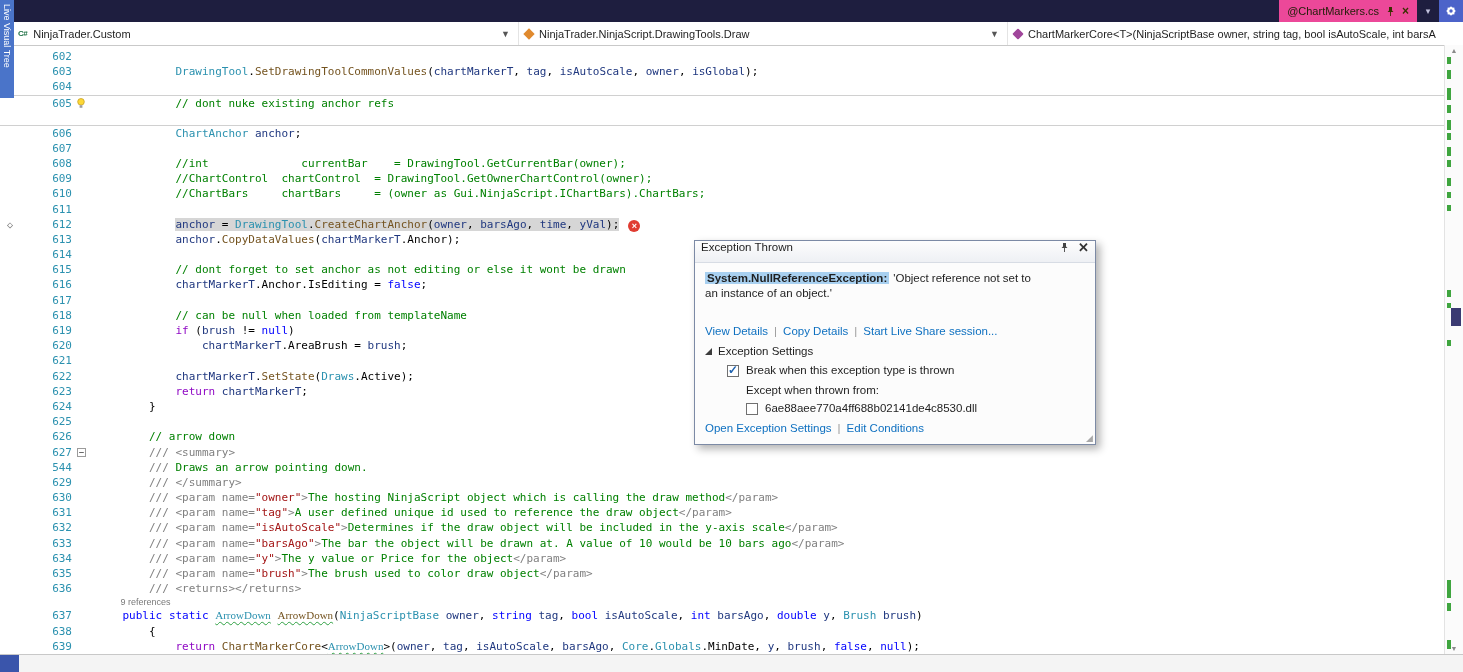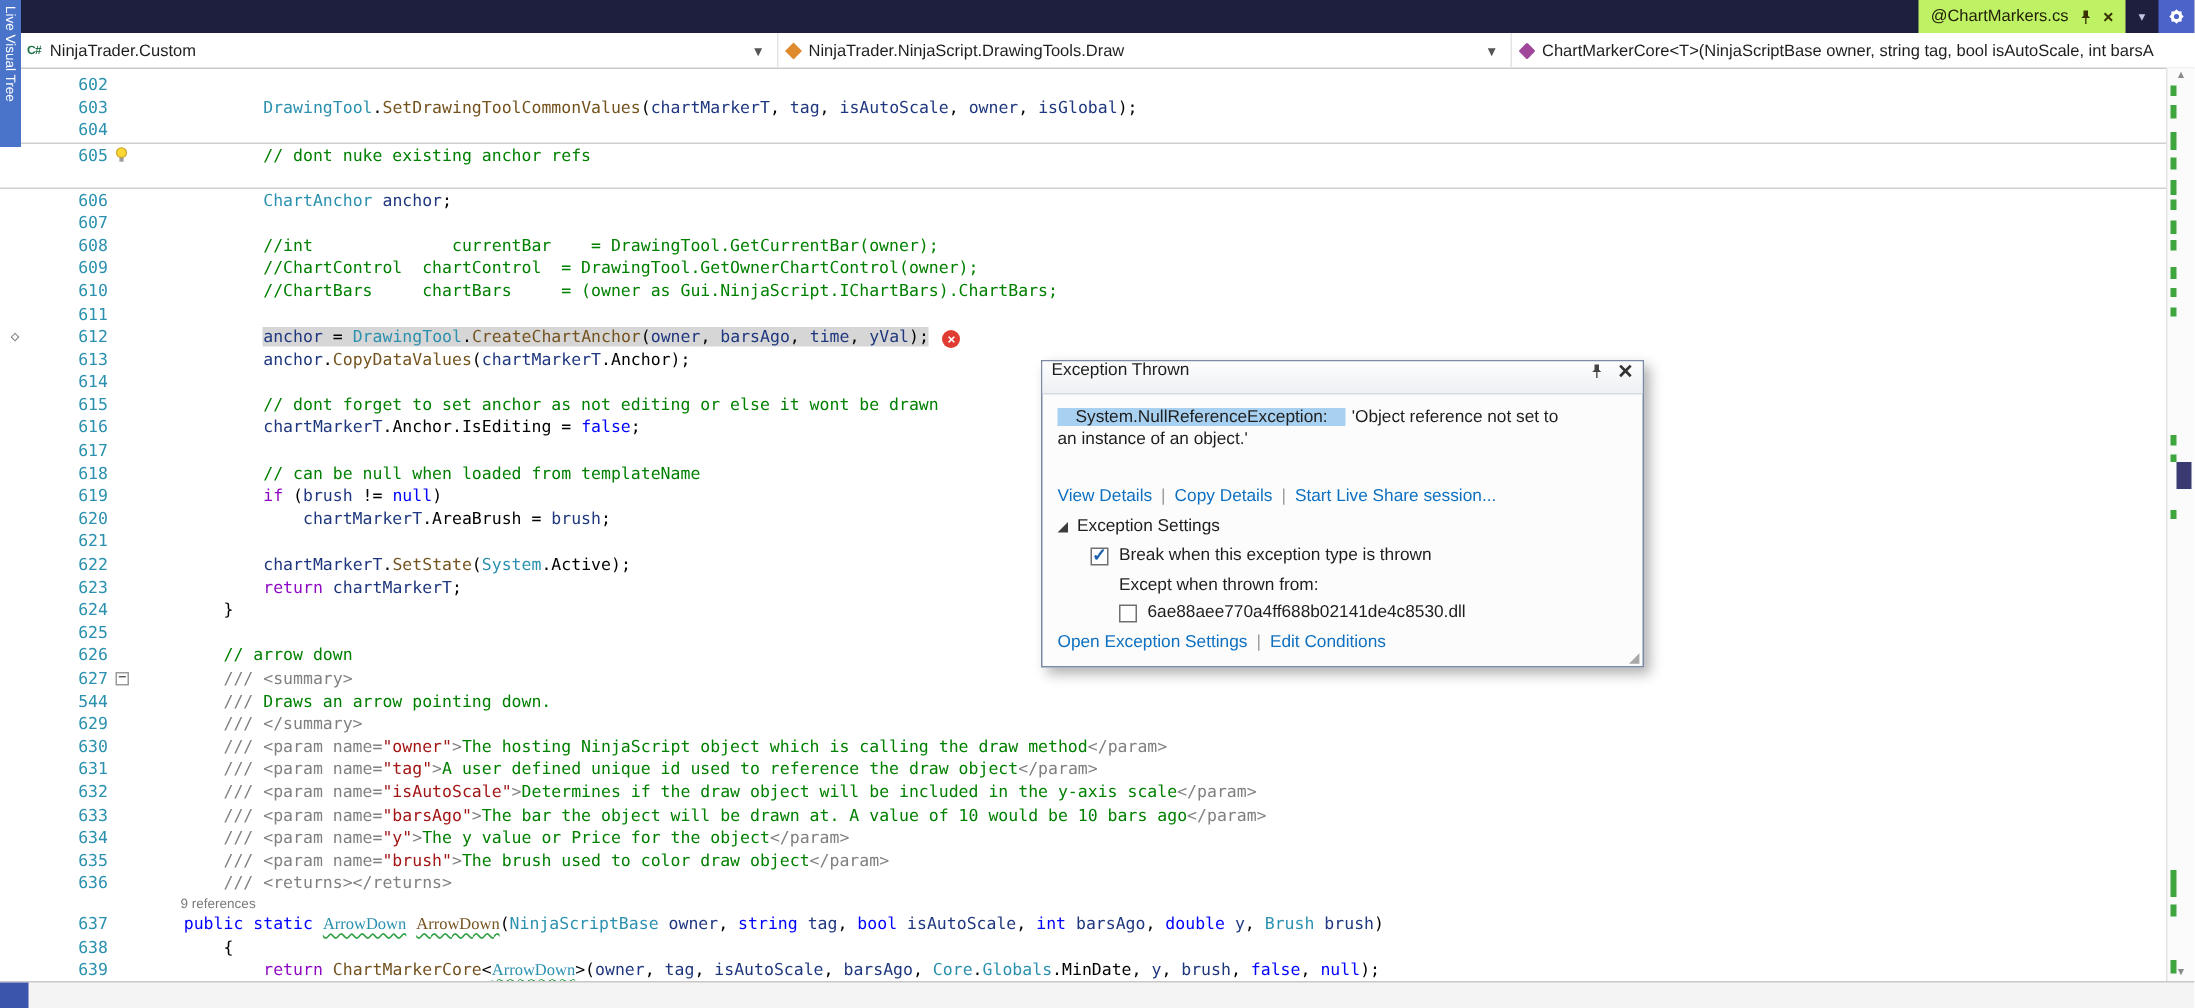--- a/index.html
+++ b/index.html
@@ -2,21 +2,21 @@
 <html><head>
 <meta charset="utf-8">
 <style>
   html,body{margin:0;padding:0;}
   body{width:1463px;height:672px;position:relative;overflow:hidden;background:#fff;
        font-family:"Liberation Sans",sans-serif;color:#1e1e1e;}
 
   
   .titlebar{position:absolute;top:0;left:0;right:0;height:22px;background:#1e1e3f;
             display:flex;align-items:center;justify-content:flex-end;z-index:4;}
-  .doc-tab{height:22px;background:#bef264;color:#24200a;display:flex;align-items:center;
+  .doc-tab{height:22px;background:#ec4899;color:#24200a;display:flex;align-items:center;
            gap:6px;padding:0 8px;font-size:11px;}
   .doc-tab .tab-x{font-size:12px;font-weight:bold;color:#3a3000;cursor:default;}
   .tb-chev{width:22px;height:22px;display:flex;align-items:center;justify-content:center;
            color:#c2c2dd;font-size:9px;}
   .tb-gear{width:24px;height:22px;background:#4c63c9;display:flex;align-items:center;justify-content:center;}
 
   
   .navbar{position:absolute;top:22px;left:0;right:0;height:23px;background:#fff;
           border-bottom:1px solid #c9c9c9;display:flex;align-items:stretch;z-index:2;}
   .combo{display:flex;align-items:center;gap:6px;padding:0 8px 0 6px;font-size:11px;
@@ -65,21 +65,21 @@
 
   
   .popup{position:absolute;left:694px;top:240px;width:400px;background:#fcfcfc;
          border:1px solid #7c8aa5;box-shadow:4px 4px 8px rgba(0,0,0,.30);z-index:10;font-size:11.5px;}
   .popup-title{height:21px;background:linear-gradient(#fdfdfd,#eef0f4);border-bottom:1px solid #d7dce4;
                display:flex;align-items:flex-start;padding:0 6px;color:#1e1e1e;}
   .pt-icons{margin-left:auto;display:flex;align-items:center;gap:8px;color:#444;}
   .pt-icons .px{font-size:13px;font-weight:bold;line-height:1;color:#333;}
   .popup-body{padding:8px 10px 8px 10px;position:relative;}
   .exc-line{line-height:15px;max-width:340px;margin-bottom:24px;}
-  .exc-type{font-weight:normal;background:#a8d0f0;padding:0 12px;}
+  .exc-type{font-weight:bold;background:#a8d0f0;padding:0 2px;}
   .exc-msg{margin-left:4px;}
   .plinks{margin-bottom:8px;}
   .plinks a{color:#0e70c0;text-decoration:none;cursor:pointer;}
   .plinks .sep{color:#9a9a9a;margin:0 6px;}
   .expander{display:flex;align-items:center;margin-bottom:6px;}
   .tri-exp{width:0;height:0;border-left:7px solid transparent;border-bottom:7px solid #3c3c3c;
            display:inline-block;margin-right:6px;}
   .cb-row{display:flex;align-items:center;margin:0 0 6px 22px;line-height:15px;}
   .cb{display:inline-block;width:12px;height:12px;border:1px solid #707070;background:#fff;
       position:relative;margin-right:7px;flex:0 0 12px;box-sizing:border-box;}
@@ -166,21 +166,21 @@
       <div class="code-row"><div class="cell-glyph">◇</div><div class="cell-num">612</div><div class="cell-fold"></div><div class="cell-code">            <span class="hl"><span class="c-pa">anchor</span><span> = </span><span class="c-ty">DrawingTool</span><span>.</span><span class="c-me">CreateChartAnchor</span><span>(</span><span class="c-pa">owner</span><span>, </span><span class="c-pa">barsAgo</span><span>, </span><span class="c-pa">time</span><span>, </span><span class="c-pa">yVal</span><span>);</span></span><span class="err-ic">×</span></div></div>
       <div class="code-row"><div class="cell-glyph"></div><div class="cell-num">613</div><div class="cell-fold"></div><div class="cell-code">            <span class="c-pa">anchor</span><span>.</span><span class="c-me">CopyDataValues</span><span>(</span><span class="c-pa">chartMarkerT</span><span>.Anchor);</span></div></div>
       <div class="code-row"><div class="cell-glyph"></div><div class="cell-num">614</div><div class="cell-fold"></div><div class="cell-code"></div></div>
       <div class="code-row"><div class="cell-glyph"></div><div class="cell-num">615</div><div class="cell-fold"></div><div class="cell-code">            <span class="c-co">// dont forget to set anchor as not editing or else it wont be drawn</span></div></div>
       <div class="code-row"><div class="cell-glyph"></div><div class="cell-num">616</div><div class="cell-fold"></div><div class="cell-code">            <span class="c-pa">chartMarkerT</span><span>.Anchor.IsEditing = </span><span class="c-kw">false</span><span>;</span></div></div>
       <div class="code-row"><div class="cell-glyph"></div><div class="cell-num">617</div><div class="cell-fold"></div><div class="cell-code"></div></div>
       <div class="code-row"><div class="cell-glyph"></div><div class="cell-num">618</div><div class="cell-fold"></div><div class="cell-code">            <span class="c-co">// can be null when loaded from templateName</span></div></div>
       <div class="code-row"><div class="cell-glyph"></div><div class="cell-num">619</div><div class="cell-fold"></div><div class="cell-code">            <span class="c-cf">if</span><span> (</span><span class="c-pa">brush</span><span> != </span><span class="c-kw">null</span><span>)</span></div></div>
       <div class="code-row"><div class="cell-glyph"></div><div class="cell-num">620</div><div class="cell-fold"></div><div class="cell-code">                <span class="c-pa">chartMarkerT</span><span>.AreaBrush = </span><span class="c-pa">brush</span><span>;</span></div></div>
       <div class="code-row"><div class="cell-glyph"></div><div class="cell-num">621</div><div class="cell-fold"></div><div class="cell-code"></div></div>
-      <div class="code-row"><div class="cell-glyph"></div><div class="cell-num">622</div><div class="cell-fold"></div><div class="cell-code">            <span class="c-pa">chartMarkerT</span><span>.</span><span class="c-me">SetState</span><span>(</span><span class="c-ty">System</span><span>.Active);</span></div></div>
+      <div class="code-row"><div class="cell-glyph"></div><div class="cell-num">622</div><div class="cell-fold"></div><div class="cell-code">            <span class="c-pa">chartMarkerT</span><span>.</span><span class="c-me">SetState</span><span>(</span><span class="c-ty">Draws</span><span>.Active);</span></div></div>
       <div class="code-row"><div class="cell-glyph"></div><div class="cell-num">623</div><div class="cell-fold"></div><div class="cell-code">            <span class="c-cf">return</span><span> </span><span class="c-pa">chartMarkerT</span><span>;</span></div></div>
       <div class="code-row"><div class="cell-glyph"></div><div class="cell-num">624</div><div class="cell-fold"></div><div class="cell-code">        <span>}</span></div></div>
       <div class="code-row"><div class="cell-glyph"></div><div class="cell-num">625</div><div class="cell-fold"></div><div class="cell-code"></div></div>
       <div class="code-row"><div class="cell-glyph"></div><div class="cell-num">626</div><div class="cell-fold"></div><div class="cell-code">        <span class="c-co">// arrow down</span></div></div>
       <div class="code-row"><div class="cell-glyph"></div><div class="cell-num">627</div><div class="cell-fold"><span class="foldbox">−</span></div><div class="cell-code">        <span class="c-dg">/// &lt;summary&gt;</span></div></div>
       <div class="code-row"><div class="cell-glyph"></div><div class="cell-num">544</div><div class="cell-fold"></div><div class="cell-code">        <span class="c-dg">/// </span><span class="c-co">Draws an arrow pointing down.</span></div></div>
       <div class="code-row"><div class="cell-glyph"></div><div class="cell-num">629</div><div class="cell-fold"></div><div class="cell-code">        <span class="c-dg">/// &lt;/summary&gt;</span></div></div>
       <div class="code-row"><div class="cell-glyph"></div><div class="cell-num">630</div><div class="cell-fold"></div><div class="cell-code">        <span class="c-dg">/// &lt;param name=</span><span class="c-st">"owner"</span><span class="c-dg">&gt;</span><span class="c-co">The hosting NinjaScript object which is calling the draw method</span><span class="c-dg">&lt;/param&gt;</span></div></div>
       <div class="code-row"><div class="cell-glyph"></div><div class="cell-num">631</div><div class="cell-fold"></div><div class="cell-code">        <span class="c-dg">/// &lt;param name=</span><span class="c-st">"tag"</span><span class="c-dg">&gt;</span><span class="c-co">A user defined unique id used to reference the draw object</span><span class="c-dg">&lt;/param&gt;</span></div></div>
       <div class="code-row"><div class="cell-glyph"></div><div class="cell-num">632</div><div class="cell-fold"></div><div class="cell-code">        <span class="c-dg">/// &lt;param name=</span><span class="c-st">"isAutoScale"</span><span class="c-dg">&gt;</span><span class="c-co">Determines if the draw object will be included in the y-axis scale</span><span class="c-dg">&lt;/param&gt;</span></div></div>

